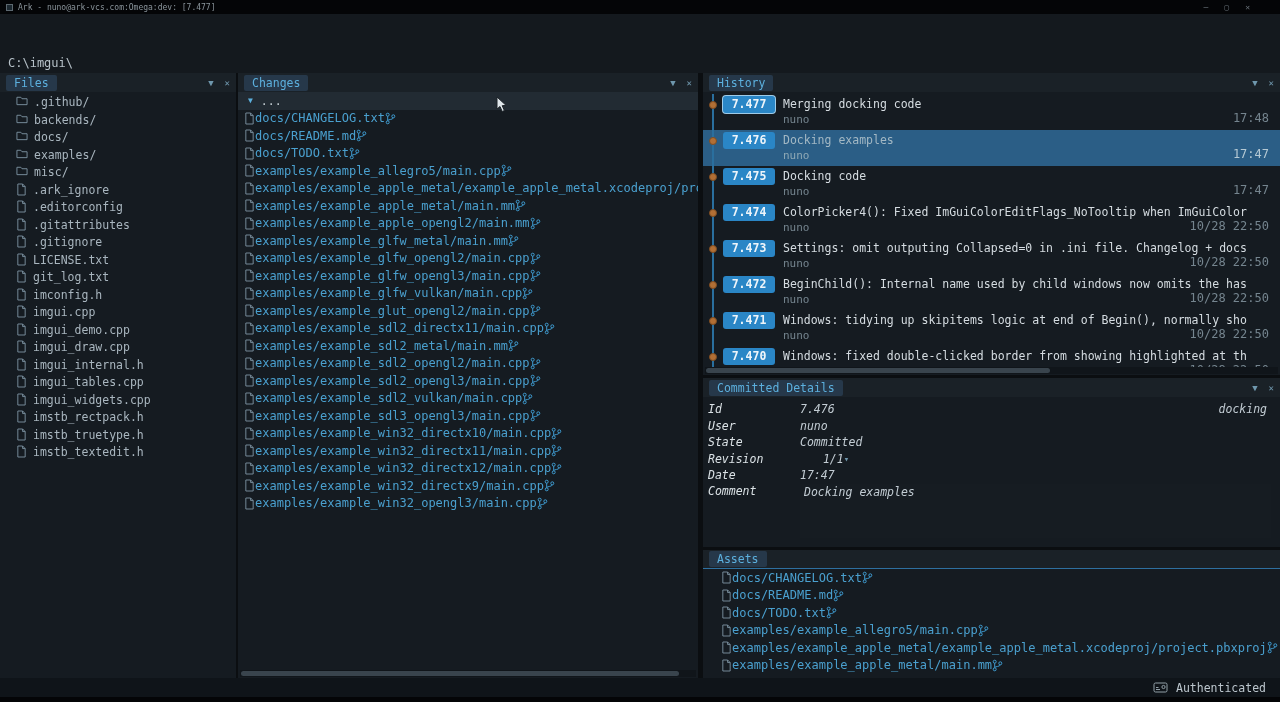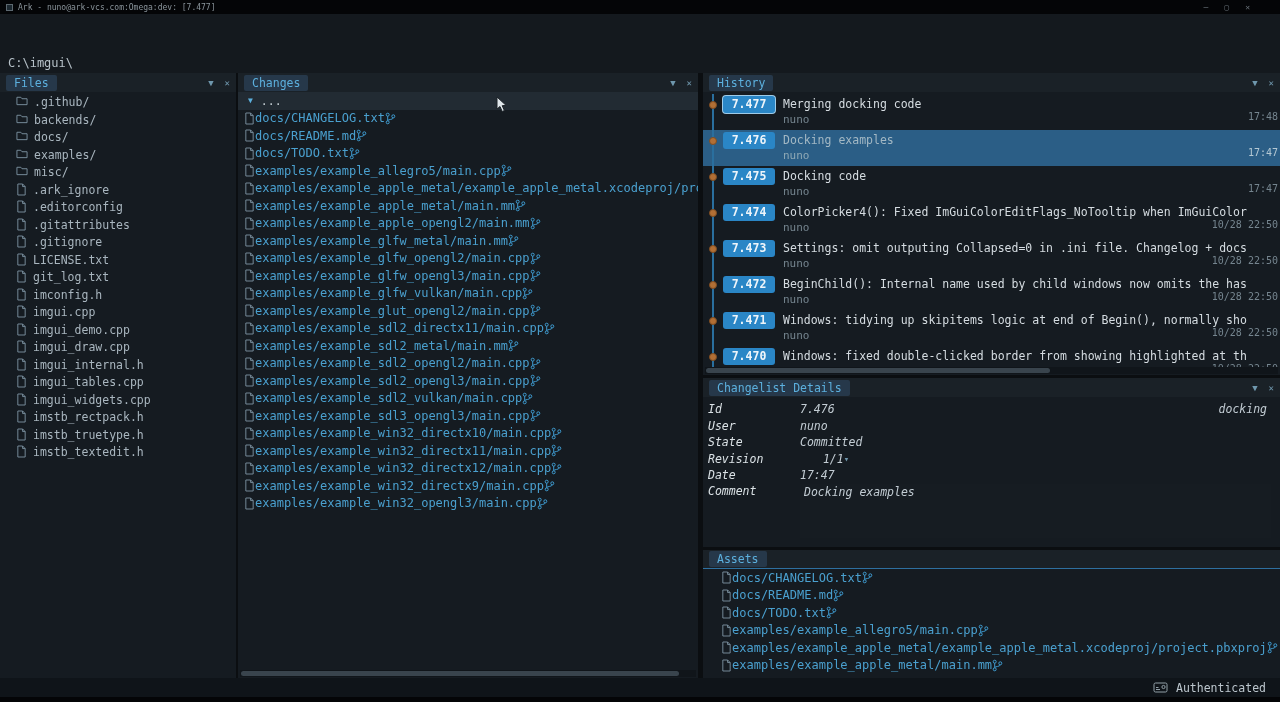--- a/index.html
+++ b/index.html
@@ -59,21 +59,21 @@
   .commit { position:relative; height:36px; }
   .commit::before { content:""; position:absolute; left:9px; top:0; bottom:0; width:2px; background:#2a6f9e; }
   .dot { position:absolute; left:6px; top:7px; width:8px; height:8px; border-radius:50%;
     background:#b26f35; border:1px solid #7e4d22; }
   .badge { position:absolute; left:20px; top:2px; width:52px; height:17px; line-height:17px;
     background:#2a86c6; color:#eef5fa; font-size:11.5px; font-weight:bold; text-align:center; border-radius:3px; }
   .commit.current .badge { box-shadow:0 0 0 1px #9ecbe8; }
   .msg { position:absolute; left:80px; top:3px; right:0; font-size:11.5px; color:#d5dce1;
     white-space:nowrap; overflow:hidden; }
   .author { position:absolute; left:80px; top:19px; font-size:11px; color:#75858f; }
-  .time { position:absolute; right:2px; top:17px; font-size:10px; color:#75858f;text-align:right; }
+  .time { position:absolute; right:11px; top:17px; font-size:12px; color:#75858f;text-align:right; }
   .commit.selected { background:#2b5e86; }
   .commit.selected .msg { color:#a3b8c4; }
   .commit.selected .author { color:#8fa9b6; }
   .commit.selected .time { color:#b5c9d4; }
 
   .hscroll { position:absolute; left:2px; right:2px; bottom:1px; height:7px; background:#10151a; }
   .hscroll .thumb { position:absolute; top:1px; bottom:1px; left:1px; background:#39444d; border-radius:3px; }
   .panel-history .thumb { width:60%; }
   .panel-changes .thumb { width:96%; }
 
@@ -822,21 +822,21 @@
             <span class="time">10/28 22:50</span>
           </div>
         </div>
       <div class="hscroll">
         <div class="thumb"></div>
       </div>
     </div>
 
     <div class="panel panel-details">
       <div class="panel-header">
-        <span class="panel-tab">Changelist Details</span>
+        <span class="panel-tab">Committed Details</span>
         <div class="header-icons">
           <span>▼</span>
           <span>✕</span>
         </div>
       </div>
       <div class="fields">
         <div class="field">
           <span class="flabel">Id</span>
           <span class="fvalue">7.476</span>
           <span class="fextra">docking</span>

